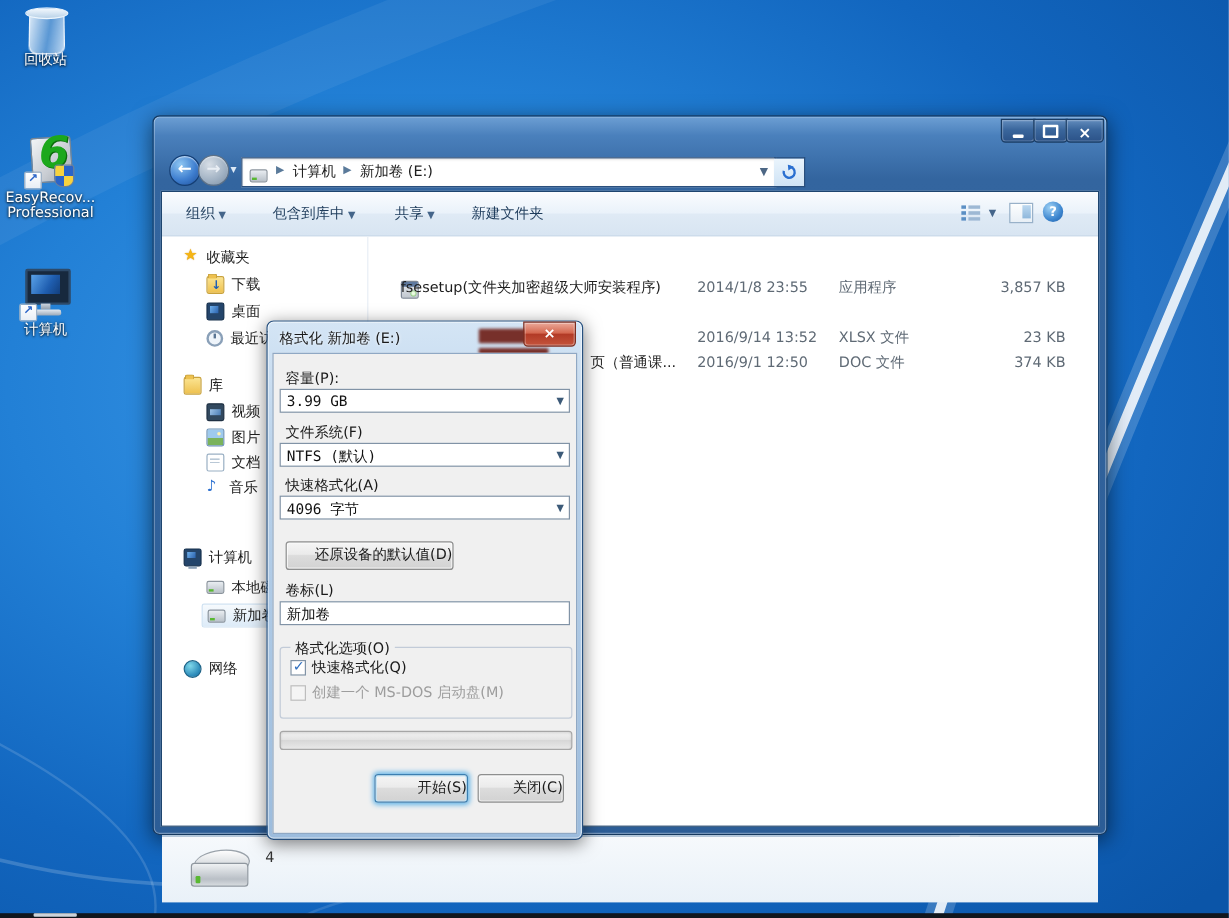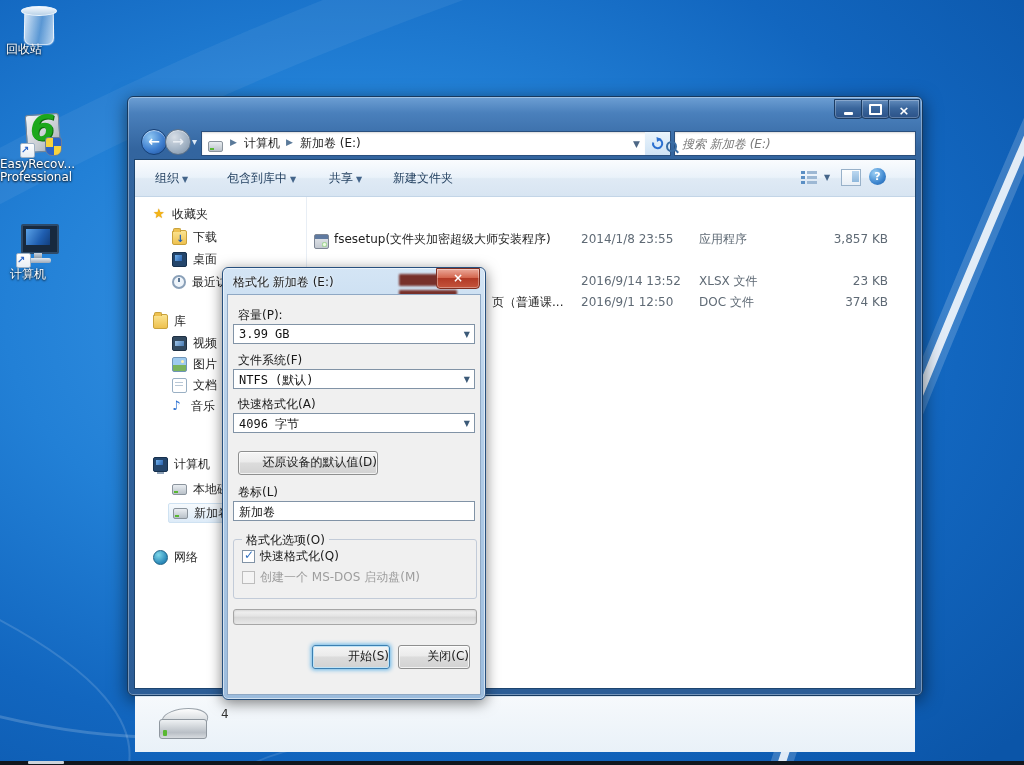--- a/index.html
+++ b/index.html
@@ -12,21 +12,21 @@
   .nosel{user-select:none;}
 
   
   #swooshes{position:absolute;left:0;top:0;z-index:0;}
 
   
   .taskbar{left:0;top:761px;width:1024px;height:4px;background:#11161d;z-index:30;}
   .taskbar-seg{left:28px;top:0px;width:36px;height:3px;background:#cdd3da;border-radius:1px;}
 
   
-  .dicon{z-index:2;cursor:pointer;}
+  .dicon{z-index:2;text-align:center;cursor:pointer;}
   .dicon .dlabel{color:#fff;font-size:12px;text-shadow:0 1px 2px rgba(0,0,0,.85),0 0 3px rgba(0,0,0,.6);line-height:13px;display:block;}
   .shortcut-badge{position:absolute;left:0;bottom:0;width:13px;height:13px;background:linear-gradient(#fff,#e8eef5);border:1px solid #9fb2c6;border-radius:2px;color:#2a64c8;font-size:10px;line-height:12px;font-weight:bold;}
   
   .bin-body{position:relative;margin:0 auto;width:34px;height:40px;}
   .bin-cup{position:absolute;left:3px;top:7px;width:28px;height:33px;background:linear-gradient(100deg,rgba(235,244,252,.9),rgba(170,200,228,.45) 55%,rgba(225,238,250,.8));border:1px solid rgba(245,250,255,.9);border-radius:4px 4px 7px 7px;transform:perspective(60px) rotateX(4deg);}
   .bin-rim{position:absolute;left:0px;top:3px;width:34px;height:8px;background:linear-gradient(#f4f9fe,#b9d2e8);border:1px solid #eef6fd;border-radius:50%;}
   
   .easy-box{position:relative;margin:0 auto;width:44px;height:48px;}
   .easy-bg{position:absolute;left:6px;top:4px;width:32px;height:36px;background:linear-gradient(135deg,#f2f4f6,#c8ccd2 60%,#9ea4ad);border:1px solid #7d8792;border-radius:3px;transform:rotate(-4deg);}
   .easy-six{position:absolute;left:10px;top:-2px;width:30px;height:40px;color:#1ca81c;font-size:36px;font-weight:bold;font-style:italic;text-shadow:1px 1px 0 #0d6b0d;line-height:40px;}
@@ -98,21 +98,21 @@
   .ic-net{border-radius:50%;background:radial-gradient(circle at 35% 30%,#7fd8ea,#2a88b8 70%);border:1px solid #1d6286;}
   .ic-page{background:#fff;border:1px solid #a9b6c4;width:11px;height:13px;}
   .ic-installer{background:linear-gradient(#e7eaee,#c2c8d0);border:1px solid #7d8694;}
   .ic-installer::before{content:"";position:absolute;left:0;top:0;width:13px;height:4px;background:#5f7aa0;}
   .ic-installer::after{content:"";position:absolute;right:1px;bottom:1px;width:5px;height:5px;border-radius:50%;background:radial-gradient(#eafbe2 30%,#48a832);}
 
   
   .colhead{font-size:12px;color:#44678c;cursor:pointer;white-space:nowrap;}
   .colsep{width:1px;background:#dce6f0;cursor:col-resize;}
   .sortcaret{width:0;height:0;border-left:5px solid transparent;border-right:5px solid transparent;border-bottom:4px solid #90a8c0;}
-  .frow{position:absolute;height:21px;line-height:21px;font-size:12px;color:#1e1e1e;cursor:pointer;white-space:nowrap;}
+  .frow{position:absolute;height:21px;line-height:21px;font-size:12px;color:#1e1e1e;cursor:pointer;white-space:nowrap;padding-left:20px;}
   .fmeta{color:#5f6a75;}
 
   
   .details{left:0;top:536px;width:780px;height:55px;background:linear-gradient(#f6f9fc,#e9f1f8);border-top:1px solid #dbe6f1;}
   .disk3d{position:absolute;left:22px;top:9px;width:55px;height:38px;}
   .disk-top{position:absolute;left:6px;top:2px;width:44px;height:14px;background:linear-gradient(#fdfdfd,#cfd4d9);border:1px solid #9aa2aa;border-radius:50% 50% 4px 4px/70% 70% 4px 4px;transform:skewX(-18deg);}
   .disk-front{position:absolute;left:2px;top:13px;width:46px;height:18px;background:linear-gradient(#eef1f3,#b9bfc6 70%,#d7dbdf);border:1px solid #8f979f;border-radius:3px;}
   .disk-led{position:absolute;left:6px;top:24px;width:4px;height:6px;background:#59b832;border-radius:1px;}
   .frag4{font-size:12px;color:#333;}
 
@@ -200,24 +200,20 @@
     <span class="abs crumb-arrow" style="left:82px;top:5px;">▶</span>
     <span class="abs crumb" style="left:94px;top:3px;">新加卷 (E:)</span>
     <span class="abs addr-drop" style="right:6px;top:7px;">▼</span>
   </div>
   <div class="abs refresh-btn" style="left:517px;top:34px;width:25px;height:23px;">
     <svg width="13" height="13" style="margin-top:5px">
       <path d="M7 2 A4.6 4.6 0 1 1 2.2 5.4" fill="none" stroke="#2a6fd0" stroke-width="2"></path>
       <polygon points="5.5,0 10.5,2 6,5" fill="#2a6fd0"></polygon>
     </svg>
   </div>
-  <div class="abs field" style="left:546px;top:34px;width:240px;height:23px;">
-    <span class="abs search-text" style="left:7px;top:4px;">搜索 新加卷 (E:)</span>
-    <span class="abs mag" style="right:9px;top:5px;"></span>
-  </div>
 
   <div class="abs content">
 
     <div class="abs toolbar">
       <span class="abs tbitem" style="left:14px;top:6px;"><span>组织</span><span class="tbdrop">▼</span></span>
       <span class="abs tbitem" style="left:86px;top:6px;"><span>包含到库中</span><span class="tbdrop">▼</span></span>
       <span class="abs tbitem" style="left:188px;top:6px;"><span>共享</span><span class="tbdrop">▼</span></span>
       <span class="abs tbitem" style="left:252px;top:6px;"><span>新建文件夹</span></span>
 
       <svg class="abs" style="left:666px;top:11px;" width="16" height="13">

